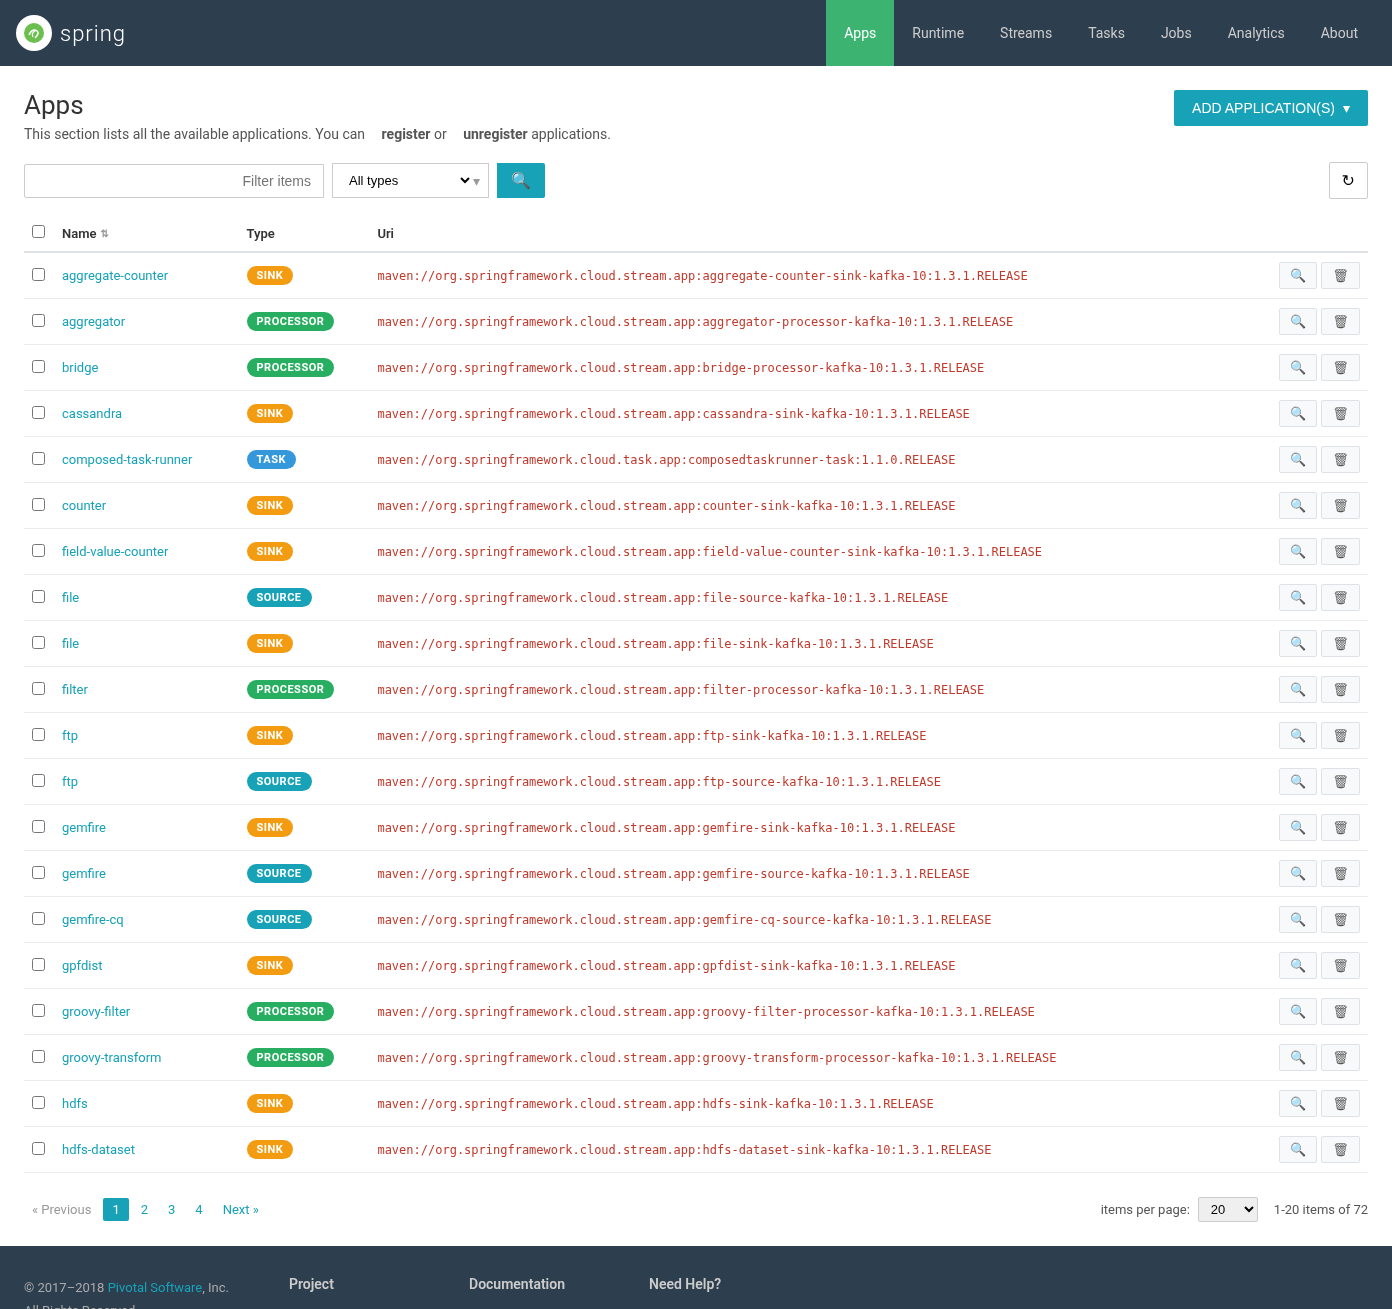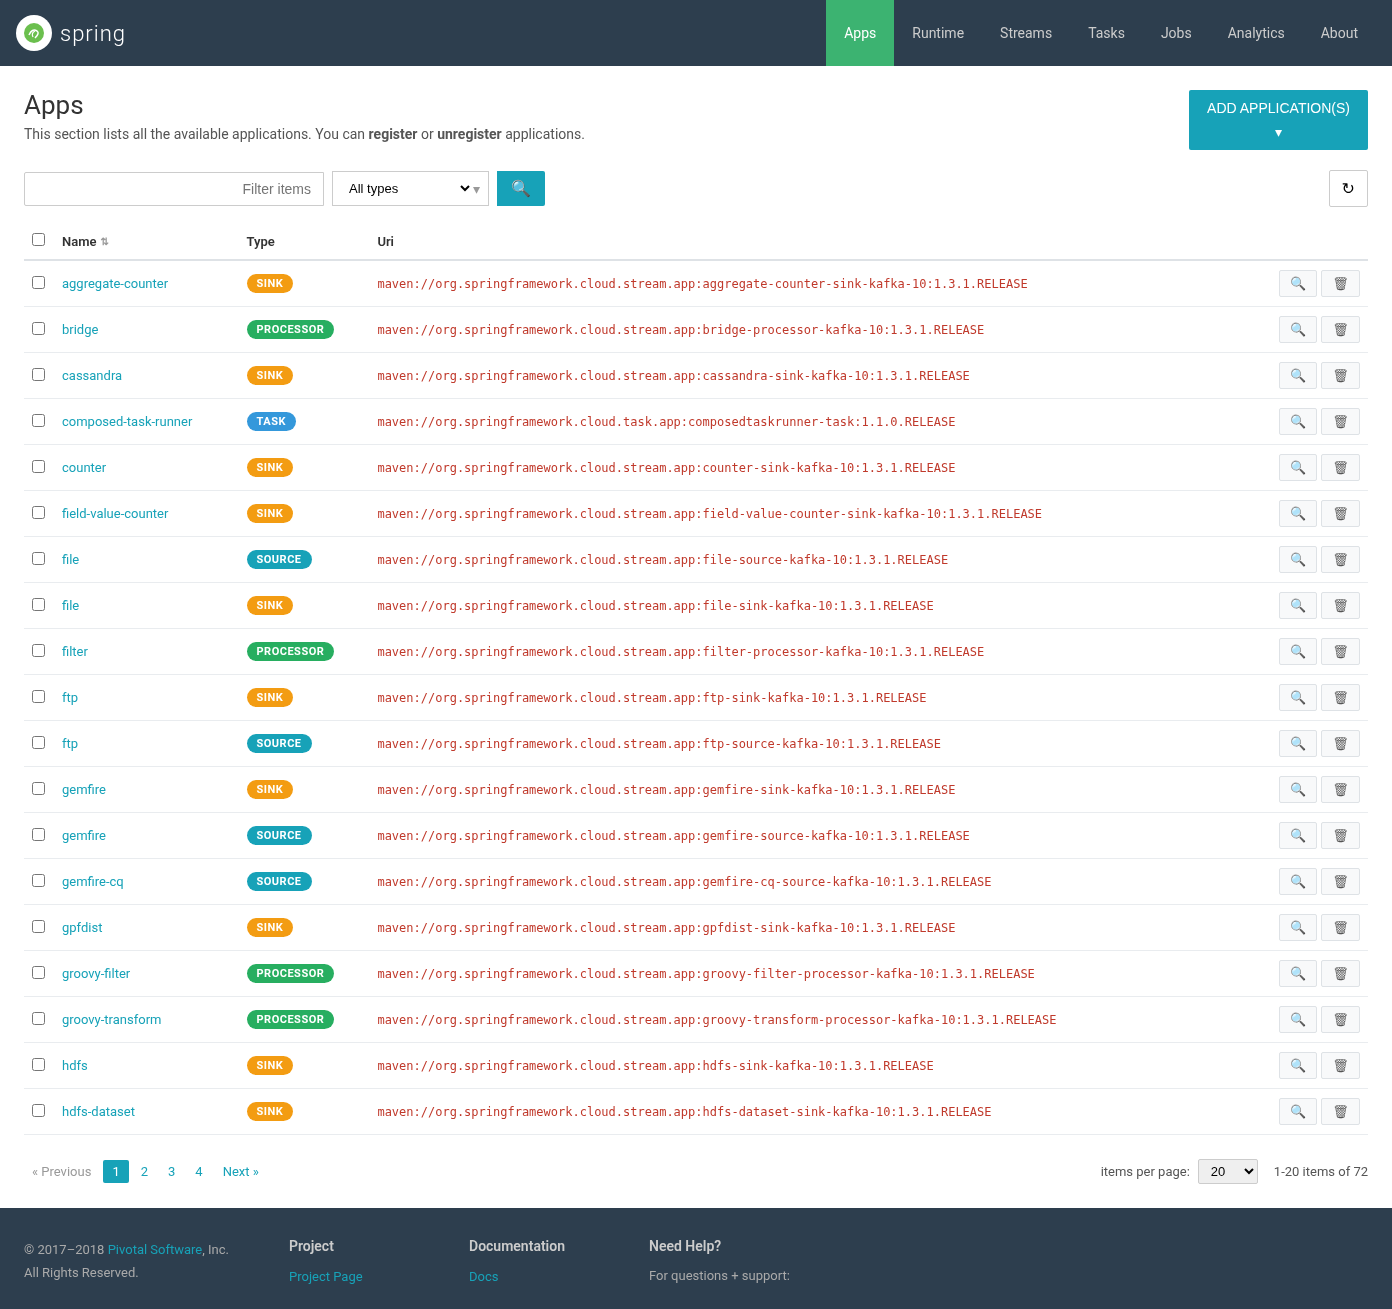--- a/index.html
+++ b/index.html
@@ -12,22 +12,22 @@
     .logo-text { color: white; font-size: 22px; font-weight: 300; letter-spacing: 1px; }
     .header-nav { display: flex; align-items: center; height: 100%; margin-left: auto; }
     .nav-item { color: #ccc; padding: 0 18px; height: 66px; display: flex; align-items: center; font-size: 14px; cursor: pointer; text-decoration: none; }
     .nav-item.active { background: #3cb371; color: white; }
 
     
     .main { background: white; min-height: calc(100vh - 66px - 120px); padding: 24px 24px 16px; }
     .page-header { display: flex; align-items: flex-start; justify-content: space-between; margin-bottom: 20px; }
     .page-title-area h1 { font-size: 26px; font-weight: 400; color: #333; margin-bottom: 6px; }
     .page-title-area p { font-size: 14px; color: #555; }
-    .page-title-area p strong { font-weight: 700; }
-    .add-btn { background: #17a2b8; color: white; border: none; padding: 10px 18px; font-size: 14px; cursor: pointer; display: flex; align-items: center; gap: 8px; border-radius: 2px; white-space: nowrap; flex-direction: column; }
+    .page-title-area p strong { font-weight: 700; margin-left: 13px; }
+    .add-btn { background: #17a2b8; color: white; border: none; padding: 10px 18px; font-size: 14px; cursor: pointer; display: flex; align-items: center; gap: 8px; border-radius: 2px; white-space: nowrap; }
 
     
     .filter-bar { display: flex; align-items: center; gap: 8px; margin-bottom: 16px; justify-content: center; }
     .filter-input { border: 1px solid #ccc; padding: 8px 12px; font-size: 14px; width: 300px; outline: none; border-radius: 2px 0 0 2px; text-align: right; }
     .filter-select-wrapper { display: flex; align-items: center; border: 1px solid #ccc; background: white; border-radius: 0; }
     .filter-select { border: none; padding: 8px 12px; font-size: 13px; outline: none; background: transparent; min-width: 140px; cursor: pointer; }
     .search-btn { background: #17a2b8; color: white; border: none; padding: 8px 14px; cursor: pointer; font-size: 16px; border-radius: 0 2px 2px 0; }
     .refresh-btn { background: white; border: 1px solid #ccc; padding: 8px 12px; cursor: pointer; font-size: 16px; margin-left: auto; border-radius: 2px; }
 
     
@@ -161,20 +161,32 @@
       <td><span class="uri-text">maven://org.springframework.cloud.stream.app:aggregate-counter-sink-kafka-10:1.3.1.RELEASE</span></td>
       <td>
         <div class="row-actions">
           <button class="action-btn">🔍</button>
           <button class="action-btn">🗑</button>
         </div>
       </td>
     </tr>
           <tr>
       <td><input type="checkbox" style=""></td>
+      <td><a class="app-name">aggregator</a></td>
+      <td><span class="badge badge-processor">PROCESSOR</span></td>
+      <td><span class="uri-text">maven://org.springframework.cloud.stream.app:aggregator-processor-kafka-10:1.3.1.RELEASE</span></td>
+      <td>
+        <div class="row-actions">
+          <button class="action-btn">🔍</button>
+          <button class="action-btn">🗑</button>
+        </div>
+      </td>
+    </tr>
+          <tr>
+      <td><input type="checkbox" style=""></td>
       <td><a class="app-name">bridge</a></td>
       <td><span class="badge badge-processor">PROCESSOR</span></td>
       <td><span class="uri-text">maven://org.springframework.cloud.stream.app:bridge-processor-kafka-10:1.3.1.RELEASE</span></td>
       <td>
         <div class="row-actions">
           <button class="action-btn">🔍</button>
           <button class="action-btn">🗑</button>
         </div>
       </td>
     </tr>

